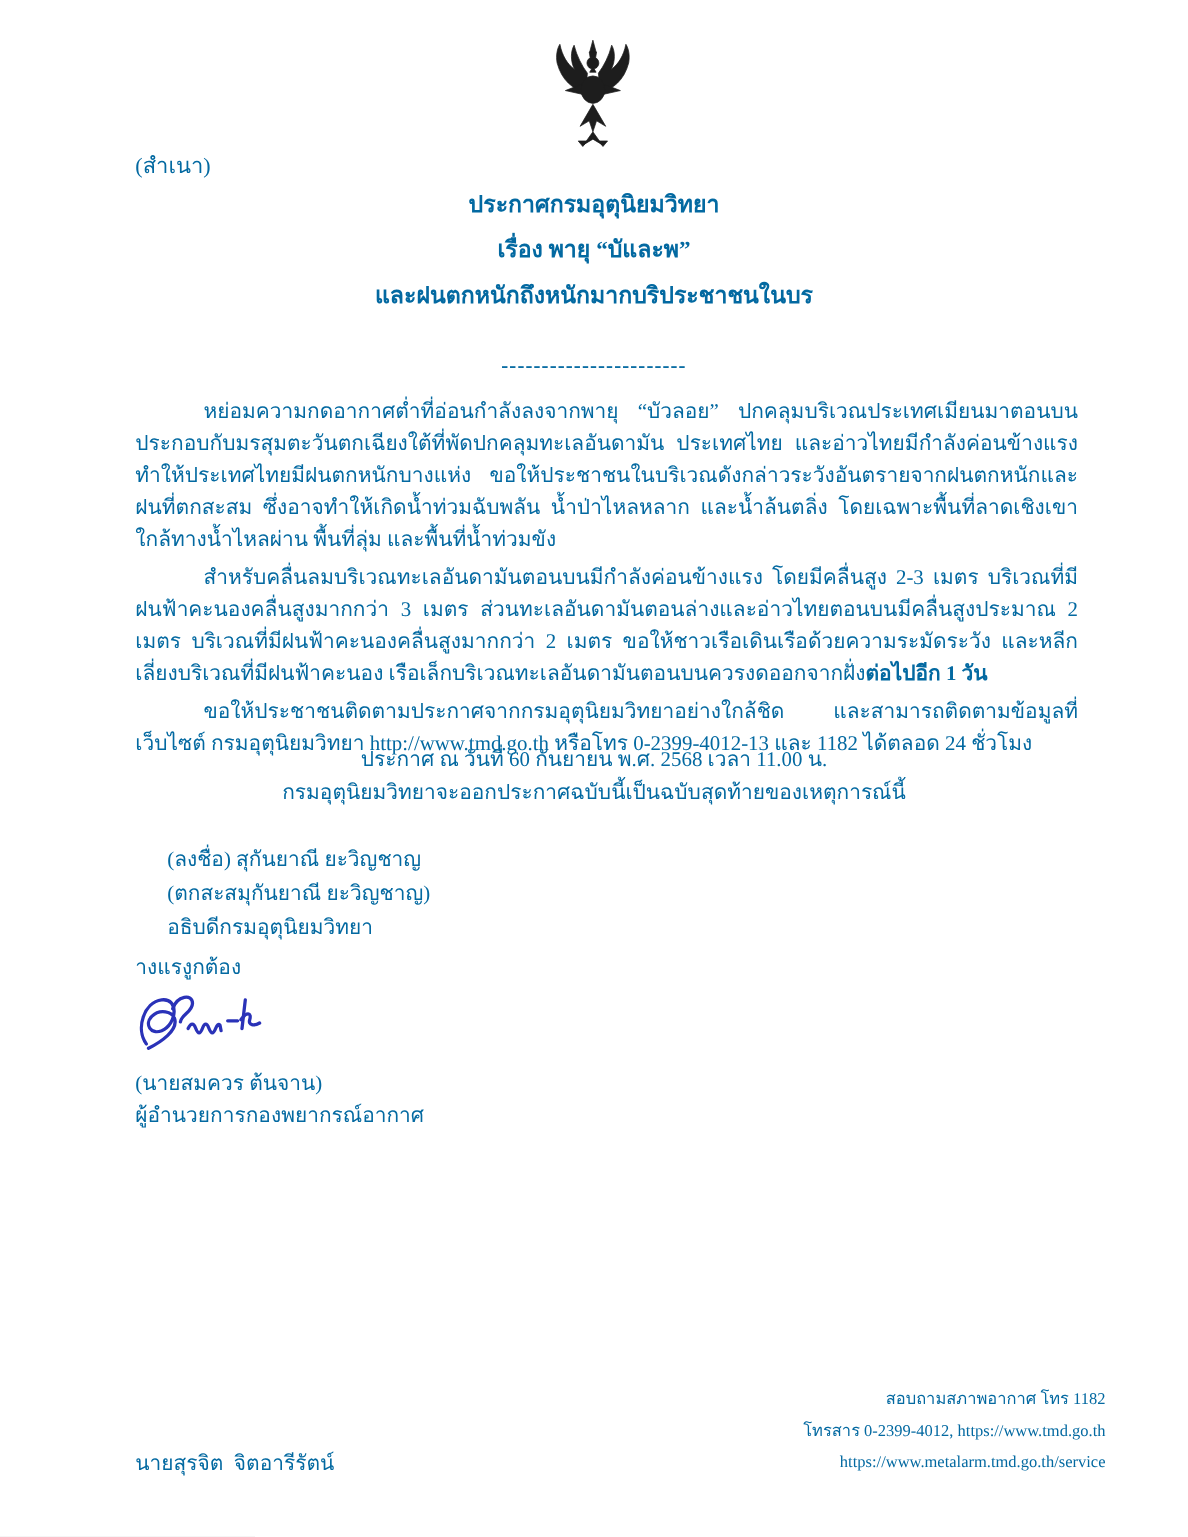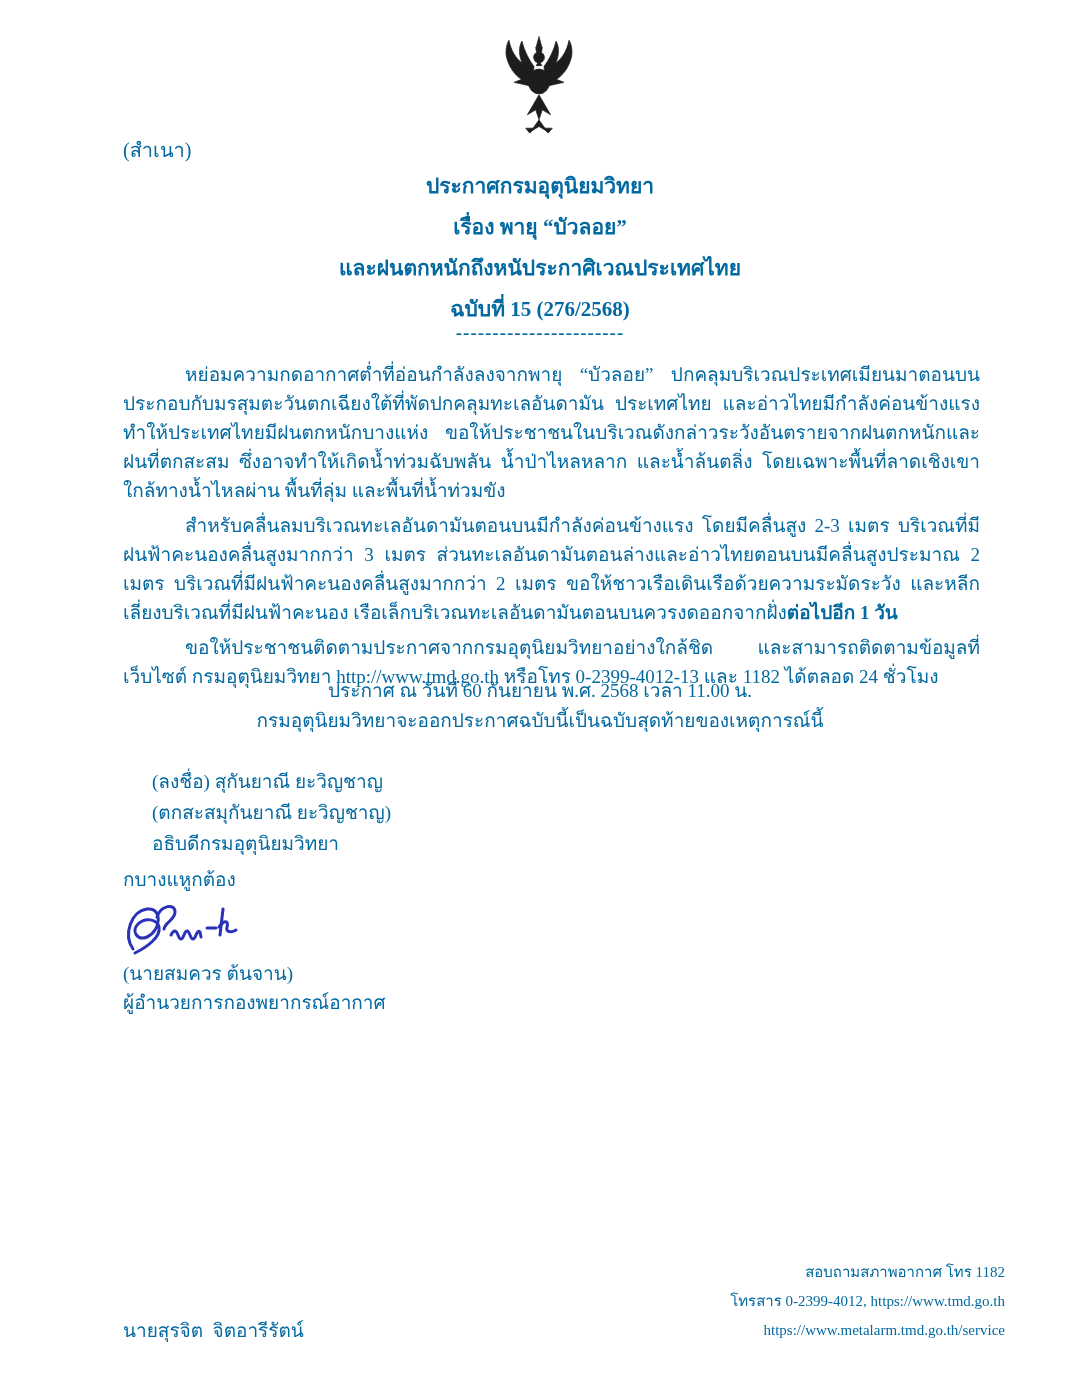--- a/index.html
+++ b/index.html
@@ -91,21 +91,21 @@
 
   
   .certification {
     position: absolute;
     left: 123px;
     top: 866px;
     font-size: 19px;
     line-height: 27px;
   }
   .cert-signature { display: block; margin: 2px 0 0 0; }
-  .cert-name { margin-top: 2px; line-height: 30px; }
+  .cert-name { margin-top: 14px; line-height: 30px; }
 
   
   .footer-left {
     position: absolute;
     left: 123px;
     top: 1258px;
     font-size: 19px;
     line-height: 29px;
     white-space: pre-wrap;
   }
@@ -146,23 +146,22 @@
       <path d="M60 102 L50 116 L60 110 L70 116 Z"></path>
       <path d="M44 112 h10 l-5 6 Z"></path>
       <path d="M66 112 h10 l-5 6 Z"></path>
     </g>
   </svg>
 
   <div class="copy-label">(สำเนา)</div>
 
   <div class="title-block">
     <div class="title-line">ประกาศกรมอุตุนิยมวิทยา</div>
-    <div class="title-line">เรื่อง พายุ “บัวลอย”</div>
-    <div class="title-line">และฝนตกหนักถึงหนัประกาศิเวณประเทศไทย</div>
-    <div class="title-line">ฉบับที่ 15 (276/2568)</div>
+    <div class="title-line">เรื่อง พายุ “บัและพ”</div>
+    <div class="title-line">และฝนตกหนักถึงหนักมากบริประชาชนในบร</div>
   </div>
   <div class="separator">-----------------------</div>
 
   <div class="body-text">
     <p class="para">
       <span>หย่อมความกดอากาศต่ำที่อ่อนกำลังลงจากพายุ “บัวลอย” ปกคลุมบริเวณประเทศเมียนมาตอนบน ประกอบกับมรสุมตะวันตกเฉียงใต้ที่พัดปกคลุมทะเลอันดามัน ประเทศไทย และอ่าวไทยมีกำลังค่อนข้างแรง ทำให้ประเทศไทยมีฝนตกหนักบางแห่ง ขอให้ประชาชนในบริเวณดังกล่าวระวังอันตรายจากฝนตกหนักและฝนที่ตกสะสม ซึ่งอาจทำให้เกิดน้ำท่วมฉับพลัน น้ำป่าไหลหลาก และน้ำล้นตลิ่ง โดยเฉพาะพื้นที่ลาดเชิงเขาใกล้ทางน้ำไหลผ่าน พื้นที่ลุ่ม และพื้นที่น้ำท่วมขัง</span>
     </p>
     <p class="para">
       <span>สำหรับคลื่นลมบริเวณทะเลอันดามันตอนบนมีกำลังค่อนข้างแรง โดยมีคลื่นสูง 2-3 เมตร บริเวณที่มีฝนฟ้าคะนองคลื่นสูงมากกว่า 3 เมตร ส่วนทะเลอันดามันตอนล่างและอ่าวไทยตอนบนมีคลื่นสูงประมาณ 2 เมตร บริเวณที่มีฝนฟ้าคะนองคลื่นสูงมากกว่า 2 เมตร ขอให้ชาวเรือเดินเรือด้วยความระมัดระวัง และหลีกเลี่ยงบริเวณที่มีฝนฟ้าคะนอง เรือเล็กบริเวณทะเลอันดามันตอนบนควรงดออกจากฝั่ง</span><span class="bold">ต่อไปอีก 1 วัน</span>
     </p>
@@ -176,21 +175,21 @@
     <div>กรมอุตุนิยมวิทยาจะออกประกาศฉบับนี้เป็นฉบับสุดท้ายของเหตุการณ์นี้</div>
   </div>
 
   <div class="signer">
     <div>(ลงชื่อ) สุกันยาณี ยะวิญชาญ</div>
     <div>(ตกสะสมุกันยาณี ยะวิญชาญ)</div>
     <div>อธิบดีกรมอุตุนิยมวิทยา</div>
   </div>
 
   <div class="certification">
-    <div>กบางแหูกต้อง</div>
+    <div>างแรงูกต้อง</div>
     <svg class="cert-signature" width="135" height="62" viewBox="0 0 135 62" xmlns="http://www.w3.org/2000/svg" aria-hidden="true">
       <g fill="none" stroke="#2a32b8" stroke-width="3" stroke-linecap="round" stroke-linejoin="round">
 
         <path d="M10 54 C0 40 8 16 24 14 C40 12 38 36 24 42 C14 46 8 36 15 29 C22 22 34 24 36 32 C38 42 24 52 12 58"></path>
 
         <path d="M34 22 C38 10 52 8 52 17 C52 25 42 27 41 34"></path>
 
         <path d="M48 40 q4 -8 7 0 q3 8 6 0 q3 -8 6 0 q3 8 6 0 q2 -5 4 -3 l1 5"></path>
 
         <path d="M84 33 h9"></path>

